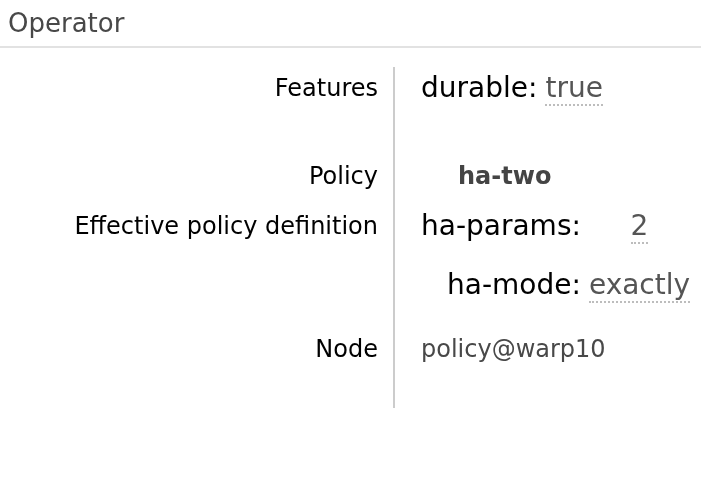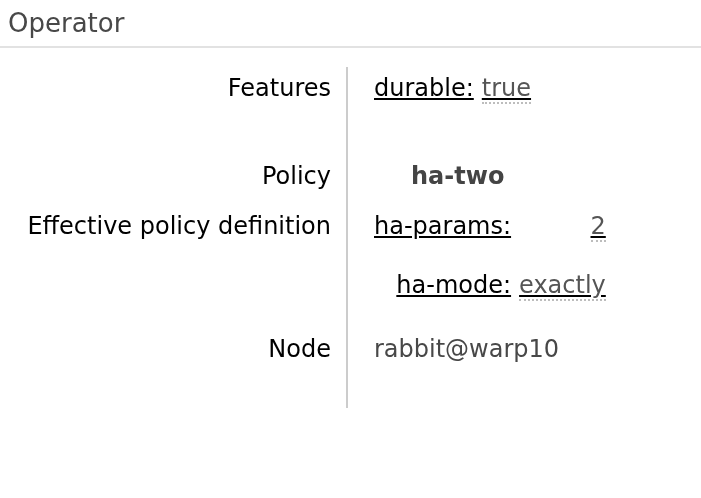--- a/index.html
+++ b/index.html
@@ -30,21 +30,21 @@
     margin-top: 8px;
     background: var(--rule-color, #e2e2e2);
   }
   table.facts {
     border-collapse: collapse;
     table-layout: fixed;
     width: 701px;
     margin-top: 19px;
   }
   table.facts th {
-    width: 347px;
+    width: 394px;
     box-sizing: border-box;
     text-align: right;
     font-weight: normal;
     vertical-align: top;
     font-size: 24px;
     line-height: 34px;
     color: #000000;
     padding: 4px 15px 0 0;
   }
   table.facts td {
@@ -61,33 +61,32 @@
   table.facts tr:nth-child(4) > * { padding-bottom: 42px; }
   table.facts tr:nth-child(5) > * { padding-bottom: 12px; }
   table.facts tr:nth-child(6) > * { padding-bottom: 20px; }
 
   table.kv {
     border-collapse: collapse;
   }
   table.kv td {
     border: none;
     padding: 0;
-    font-size: 24px;
+    font-size: 28px;
     line-height: 34px;
     vertical-align: top;
-    text-decoration: underline;
   }
   table.kv td.k {
     text-align: right;
     color: #000000;
     white-space: nowrap;
   }
   table.kv td.v {
     padding-left: 8px;
-    text-align: right;
+    text-align: center;
   }
   .help-value {
     color: var(--value-muted-color, #555555);
     border-bottom: 2px dotted #bdbdbd;
     cursor: help;
   }
   .policy-link {
     font-weight: bold;
     color: var(--link-color, #444444);
     text-decoration: none;
@@ -143,19 +142,19 @@
                 <td class="v"><span class="help-value">exactly</span></td>
               </tr>
             </tbody>
           </table>
         </td>
       </tr>
 
       <tr>
         <th>Node</th>
         <td>
-          <span class="plain-value">rabbit@warp10</span>
+          <span class="plain-value">policy@warp10</span>
         </td>
       </tr>
 
     </tbody>
   </table>
 </div>
 
 </body></html>

